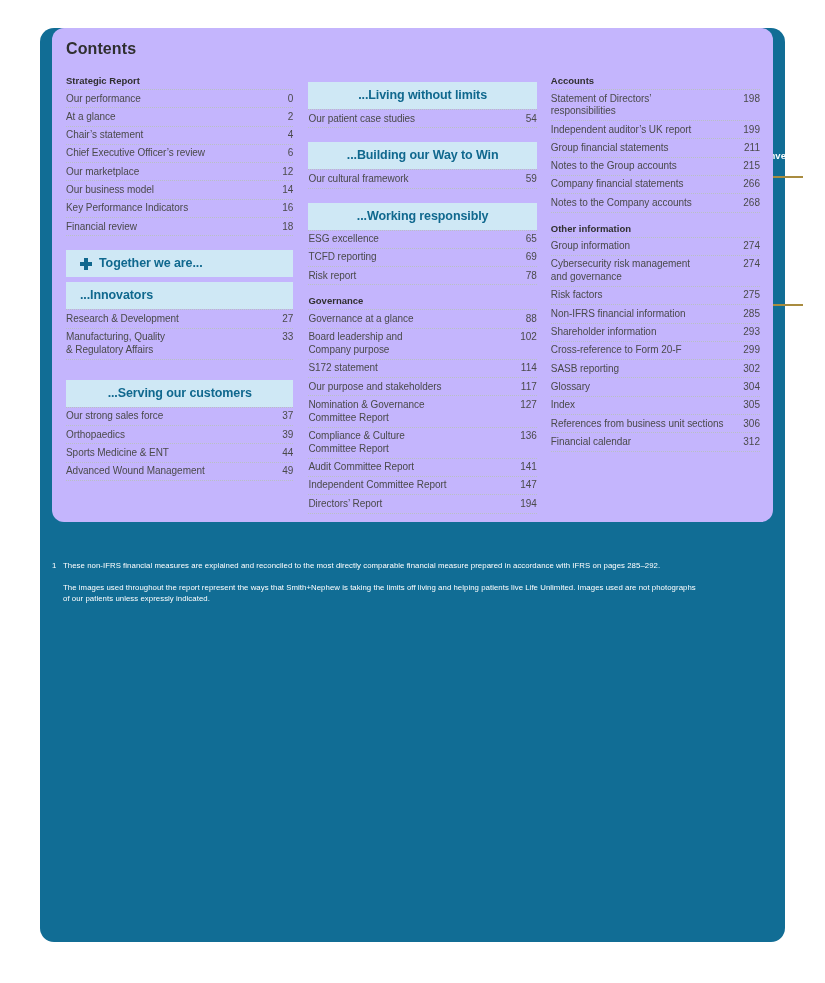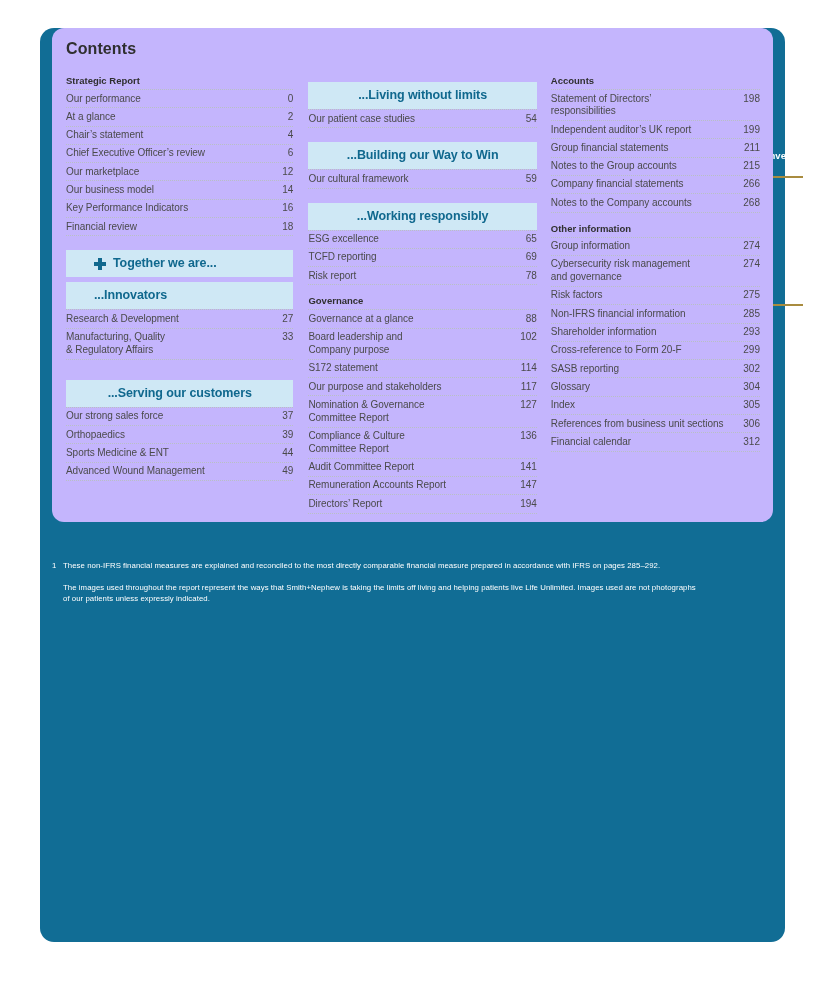--- a/index.html
+++ b/index.html
@@ -91,21 +91,21 @@
     color:#4a4a4a;font-size:10px;line-height:12.8px;text-align:right;
     min-width:22px;
   }
 
   .banner{
     background:#cfe8f5;color:#10688e;font-weight:bold;
     font-size:12.5px;line-height:15px;padding:6px 10px 6px 10px;
     display:flex;align-items:center;letter-spacing:-.1px;
   }
   .banner.center{justify-content:center;}
-  .banner.indent{padding-left:28px;}
+  .banner.indent{padding-left:14px;}
   .plus-icon{
     display:inline-block;width:12px;height:12px;position:relative;
     margin-right:7px;flex:0 0 auto;
   }
   .plus-icon::before,.plus-icon::after{
     content:"";position:absolute;background:#10688e;
   }
   .plus-icon::before{left:4.3px;top:0;width:3.4px;height:12px;}
   .plus-icon::after{left:0;top:4.3px;width:12px;height:3.4px;}
   .gap-sm{height:9px;}
@@ -401,21 +401,21 @@
               </li>
               <li class="toc-item">
                 <span class="toc-text">Compliance &amp; Culture<br>Committee Report</span>
                 <span class="toc-page">136</span>
               </li>
               <li class="toc-item">
                 <span class="toc-text">Audit Committee Report</span>
                 <span class="toc-page">141</span>
               </li>
               <li class="toc-item">
-                <span class="toc-text">Remuneration Accounts Report</span>
+                <span class="toc-text">Independent Committee Report</span>
                 <span class="toc-page">147</span>
               </li>
               <li class="toc-item">
                 <span class="toc-text">Directors’ Report</span>
                 <span class="toc-page">194</span>
               </li>
             </ul>
         </div>
 
         <div class="col col-3">

